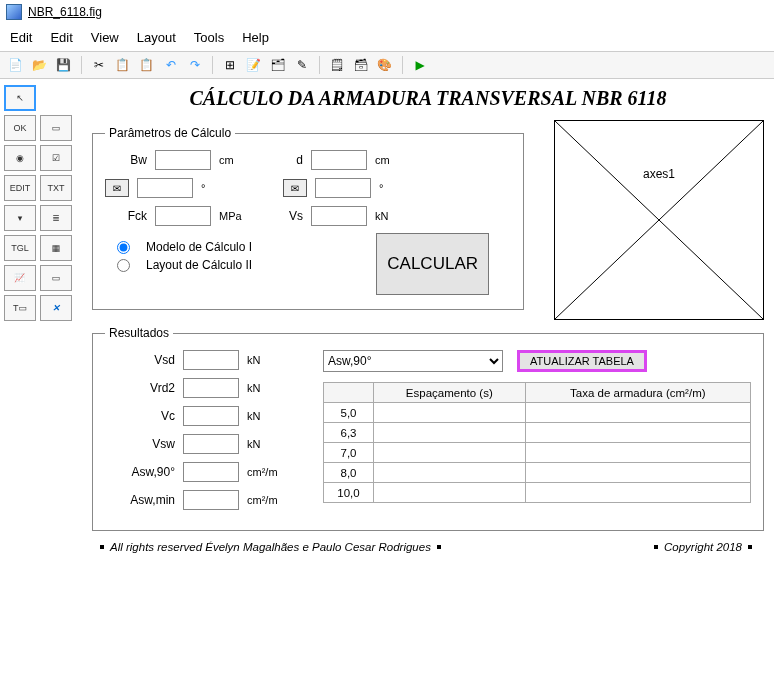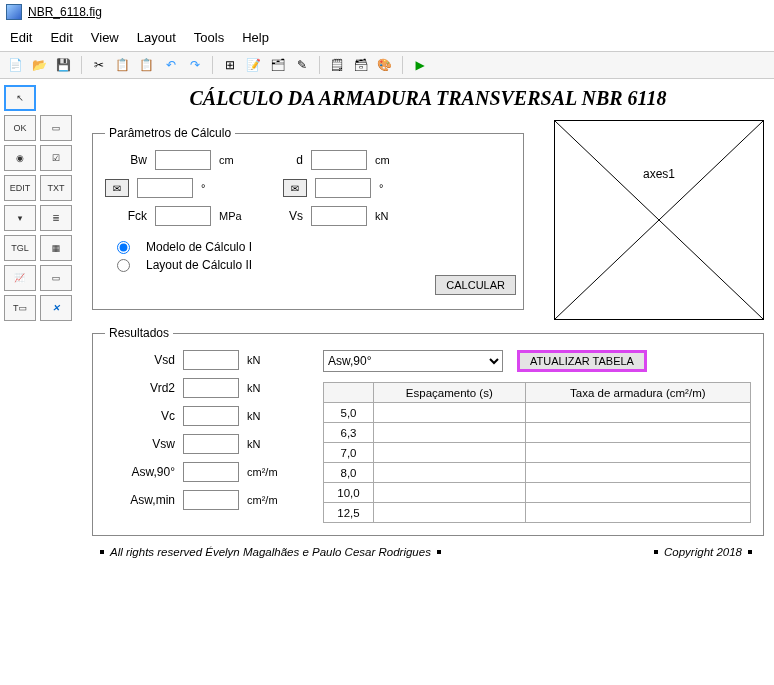--- a/index.html
+++ b/index.html
@@ -107,22 +107,22 @@
   .field-row .unit { width: 34px; font-size:11px; }
   .angle-icon {
     width: 24px; height: 18px;
     border:1px solid #555; background:#eee;
     display:flex;align-items:center;justify-content:center;font-size:10px;
   }
   .radio-group { margin-top: 6px; }
   .radio-group label { display:flex; align-items:center; gap:16px; margin:4px 12px; font-size:12px;}
   .radio-group input { margin:0; }
   .calc-btn {
-    position: absolute; right: 7px; bottom: 14px;
-    padding: 3px 10px; font-size:11px;
+    position: absolute; right: 34px; bottom: 14px;
+    padding: 20px 10px; font-size:17px;
     background: #e4e4e4; border:1px solid #777;
   }
   .params-fieldset { padding-bottom: 20px; }
   .results-layout { display:flex; gap: 18px; }
   .results-left { width: 200px; }
   .results-left .field-row .lbl { width: 70px; text-align:right; font-size:12px;}
   .results-left .field-row input { width: 56px; }
   .results-left .field-row .unit { width: 40px; }
   .results-right { flex:1; }
   .combo-row { display:flex; gap:14px; align-items:center; margin-bottom:10px; }
@@ -344,25 +344,20 @@
                 <tr>
                   <td class="rowhdr">8,0</td>
                   <td></td>
                   <td></td>
                 </tr>
                 <tr>
                   <td class="rowhdr">10,0</td>
                   <td></td>
                   <td></td>
                 </tr>
-                <tr>
-                  <td class="rowhdr">12,5</td>
-                  <td></td>
-                  <td></td>
-                </tr>
               </tbody>
           </table>
         </div>
       </div>
     </fieldset>
 
     <div class="footer-row">
       <div class="fhandle">
           <div class="dot"></div>
           <span style="margin:0 4px">All rights reserved Évelyn Magalhães e Paulo Cesar Rodrigues</span>

